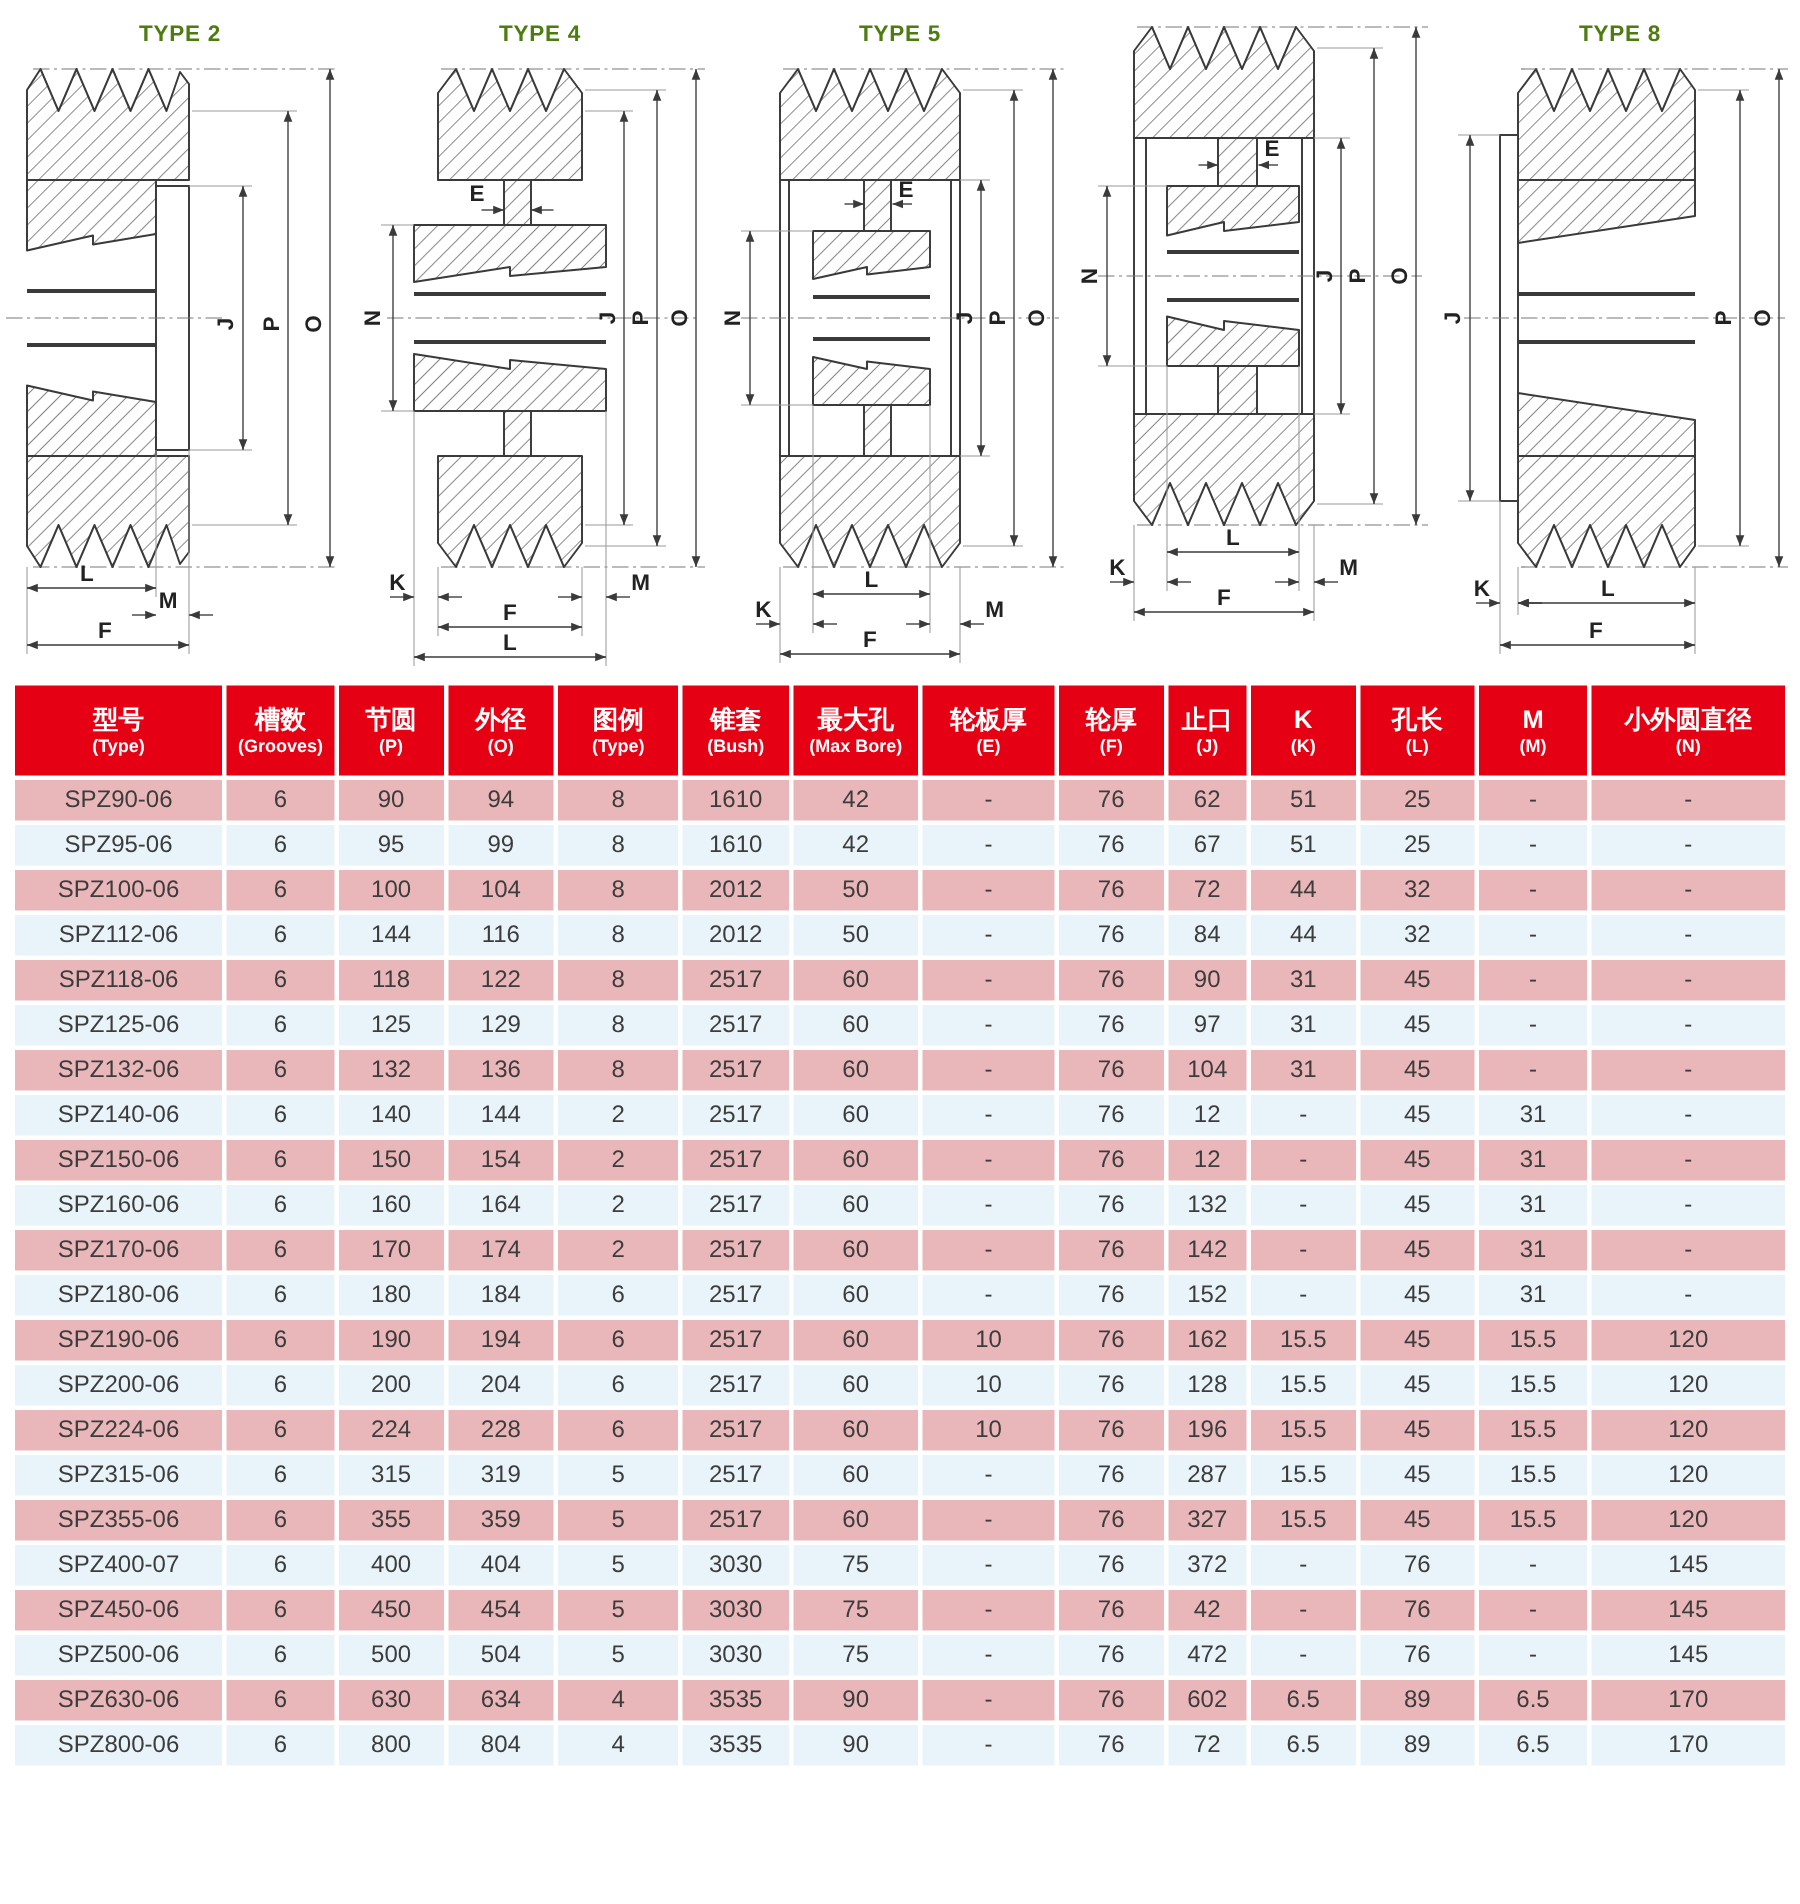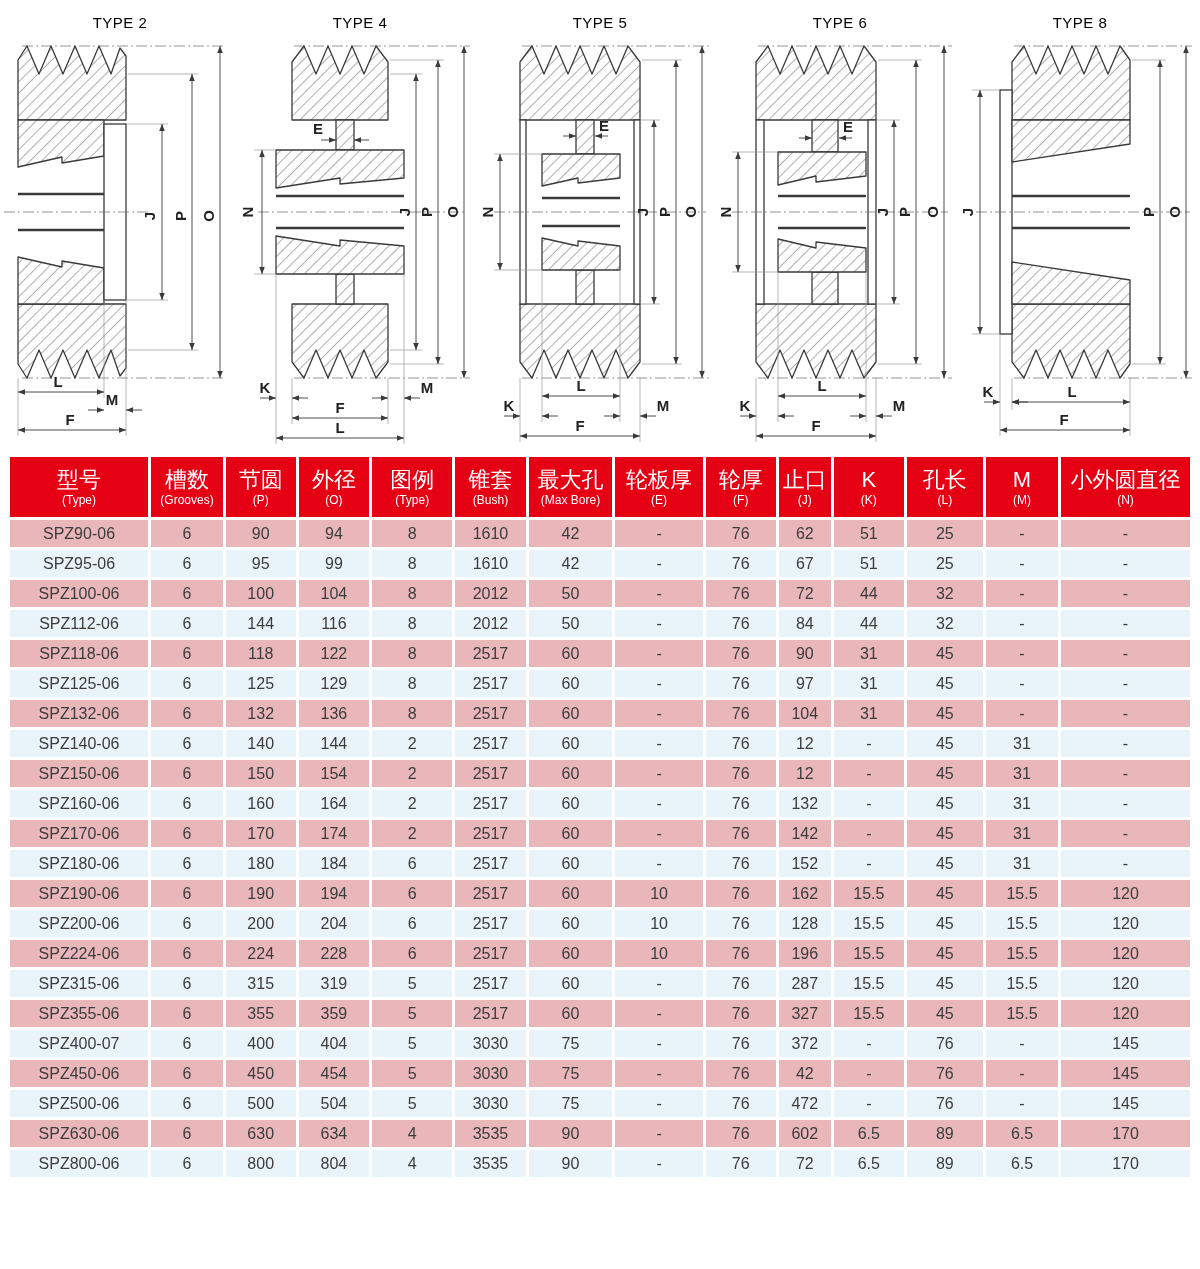--- a/index.html
+++ b/index.html
@@ -2,38 +2,38 @@
 <html style="--red: #e60013; --pink: #e9b7ba; --blue: #e9f3fa; --ink: #3c3c3c;"><head>
 <meta charset="utf-8">
 <style>
   html,body{margin:0;padding:0;background:#ffffff;}
   body{width:1200px;font-family:"Liberation Sans",sans-serif;}
   .page{width:1200px;background:#fff;}
 
   
   .drawings{display:flex;justify-content:space-between;padding:4px 0 0 0;height:448px;}
   figure.fig{margin:0;width:240px;}
-  .fig-title{text-align:center;font-weight:normal;font-size:15px;letter-spacing:.5px;color:#000000;
+  .fig-title{text-align:center;font-weight:bold;font-size:15px;letter-spacing:.5px;color:#4d7c0f;
              padding:10px 0 1px 0;}
   svg.draw{display:block;width:240px;height:420px;}
 
   .hatched{fill:url(#hatch);stroke:#3a3a3a;stroke-width:1.3;stroke-linejoin:round;}
   .white{fill:#ffffff;stroke:#3a3a3a;stroke-width:1.3;}
   .bore{stroke:#3a3a3a;stroke-width:2.6;fill:none;}
   .cl{stroke:#787878;stroke-width:.8;fill:none;stroke-dasharray:11 3 2 3;}
   .ext{stroke:#9a9a9a;stroke-width:.7;fill:none;}
   .dim{stroke:#3a3a3a;stroke-width:.9;fill:none;}
   .dimlab{font-family:"Liberation Sans",sans-serif;font-weight:bold;font-size:15px;fill:#222;text-anchor:middle;}
 
   
   table.spec{width:1186px;margin:2px 7px 0 7px;border-collapse:separate;border-spacing:3px;table-layout:fixed;}
   table.spec th{background:var(--red,#e60013);color:#fff;text-align:center;vertical-align:middle;
                 padding:5px 1px;height:50px;}
-  table.spec th .zh{display:block;font-size:22px;font-weight:normal;line-height:1.25;}
-  table.spec th .en{display:block;font-size:12px;font-weight:normal;line-height:1.25;}
+  table.spec th .zh{display:block;font-size:17px;font-weight:bold;line-height:1.25;}
+  table.spec th .en{display:block;font-size:12px;font-weight:bold;line-height:1.25;}
   table.spec td{text-align:center;font-size:16px;color:var(--ink,#3c3c3c);padding:0;height:27px;
                 vertical-align:middle;overflow:hidden;white-space:nowrap;}
   table.spec tbody tr:nth-child(odd) td{background:var(--pink,#e9b7ba);}
   table.spec tbody tr:nth-child(even) td{background:var(--blue,#e9f3fa);}
 </style>
 </head>
 <body>
 
 <svg width="0" height="0" style="position:absolute" aria-hidden="true">
   <defs>
@@ -191,21 +191,20 @@
           <line class="dim" x1="124" y1="384" x2="140" y2="384" marker-end="url(#arr)"></line>
           <line class="dim" x1="176" y1="384" x2="160" y2="384" marker-end="url(#arr)"></line>
           <text class="dimlab" x="183" y="379">M</text>
           <line class="dim" x1="40" y1="404" x2="160" y2="404" marker-start="url(#arr)" marker-end="url(#arr)"></line>
           <text class="dimlab" x="100" y="399">F</text>
         </g>
       </svg>
     </figure>
 
     <figure class="fig">
-      <figcaption class="fig-title">TYPE 6</figcaption>
       <svg class="draw" viewBox="0 0 240 420">
         <g>
           <line class="cl" x1="38" y1="14" x2="232" y2="14"></line>
           <line class="cl" x1="38" y1="346" x2="232" y2="346"></line>
           <path class="hatched" d="M36,88 L36,30 L48,14 L60,42 L72,14 L84,42 L96,14 L108,42 L120,14 L132,42 L144,14 L156,30 L156,88 Z"></path>
           <path class="hatched" d="M36,272 L36,330 L48,346 L60,318 L72,346 L84,318 L96,346 L108,318 L120,346 L132,318 L144,346 L156,330 L156,272 Z"></path>
           <rect class="white" x="36" y="88" width="8" height="184"></rect>
           <rect class="white" x="148" y="88" width="8" height="184"></rect>
           <rect class="hatched" x="92" y="88" width="26" height="32"></rect>
           <rect class="hatched" x="92" y="240" width="26" height="32"></rect>

